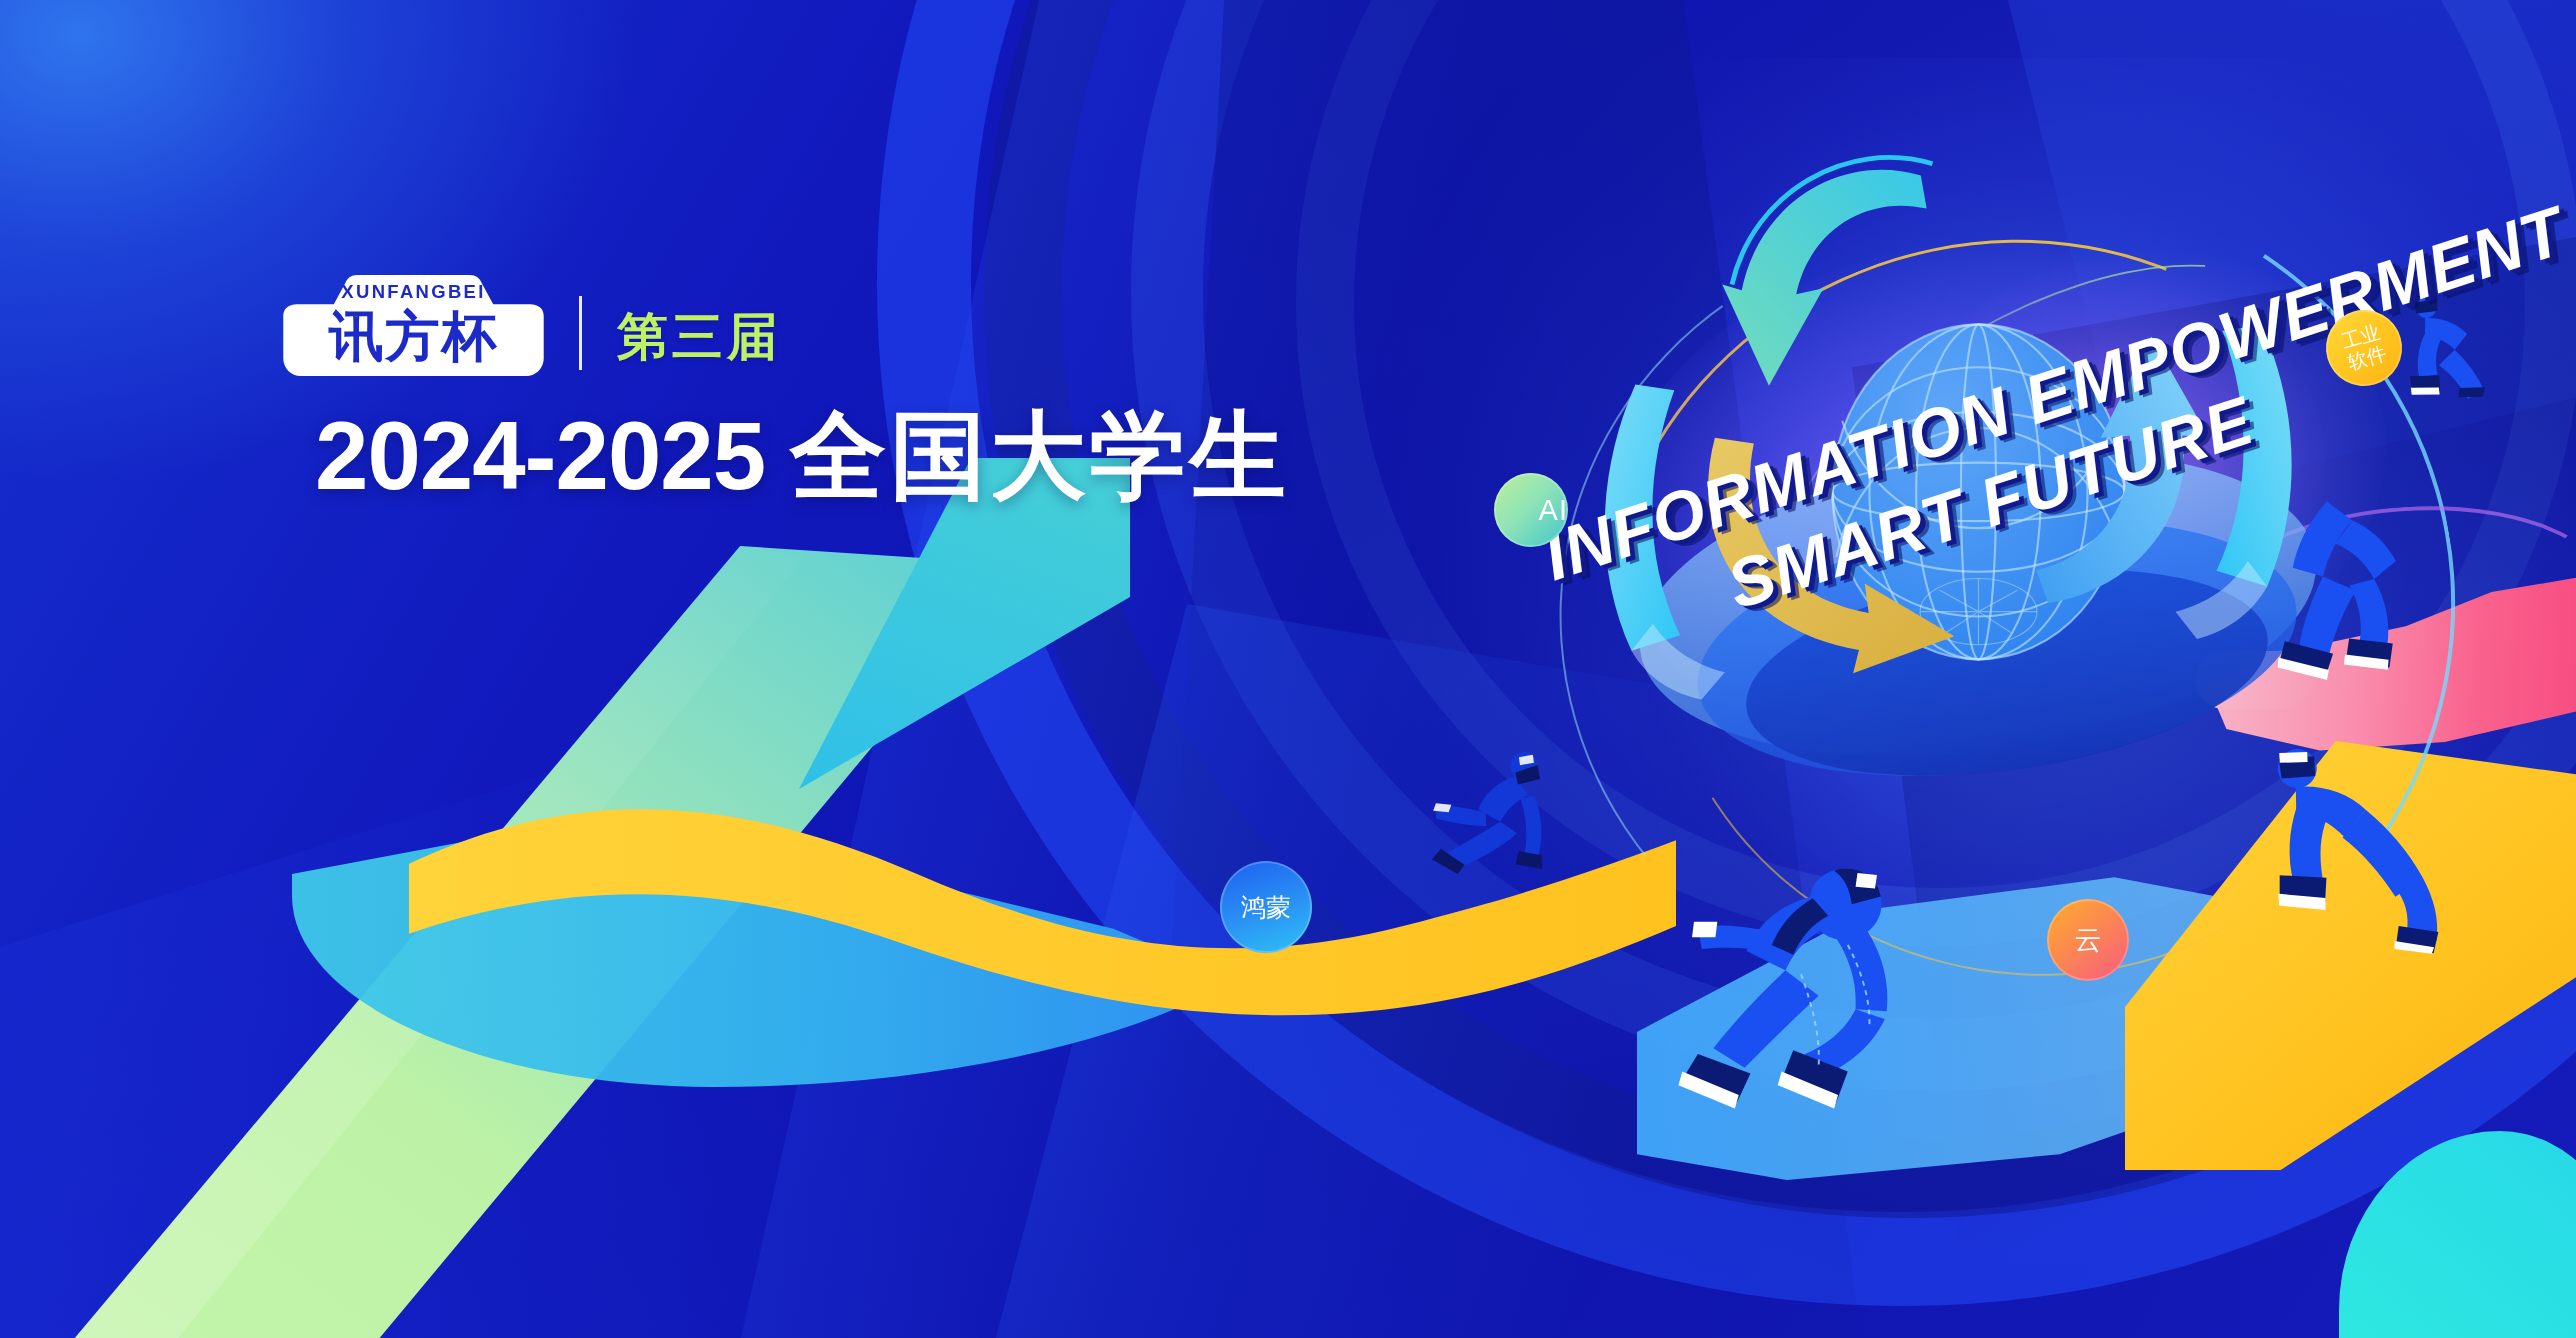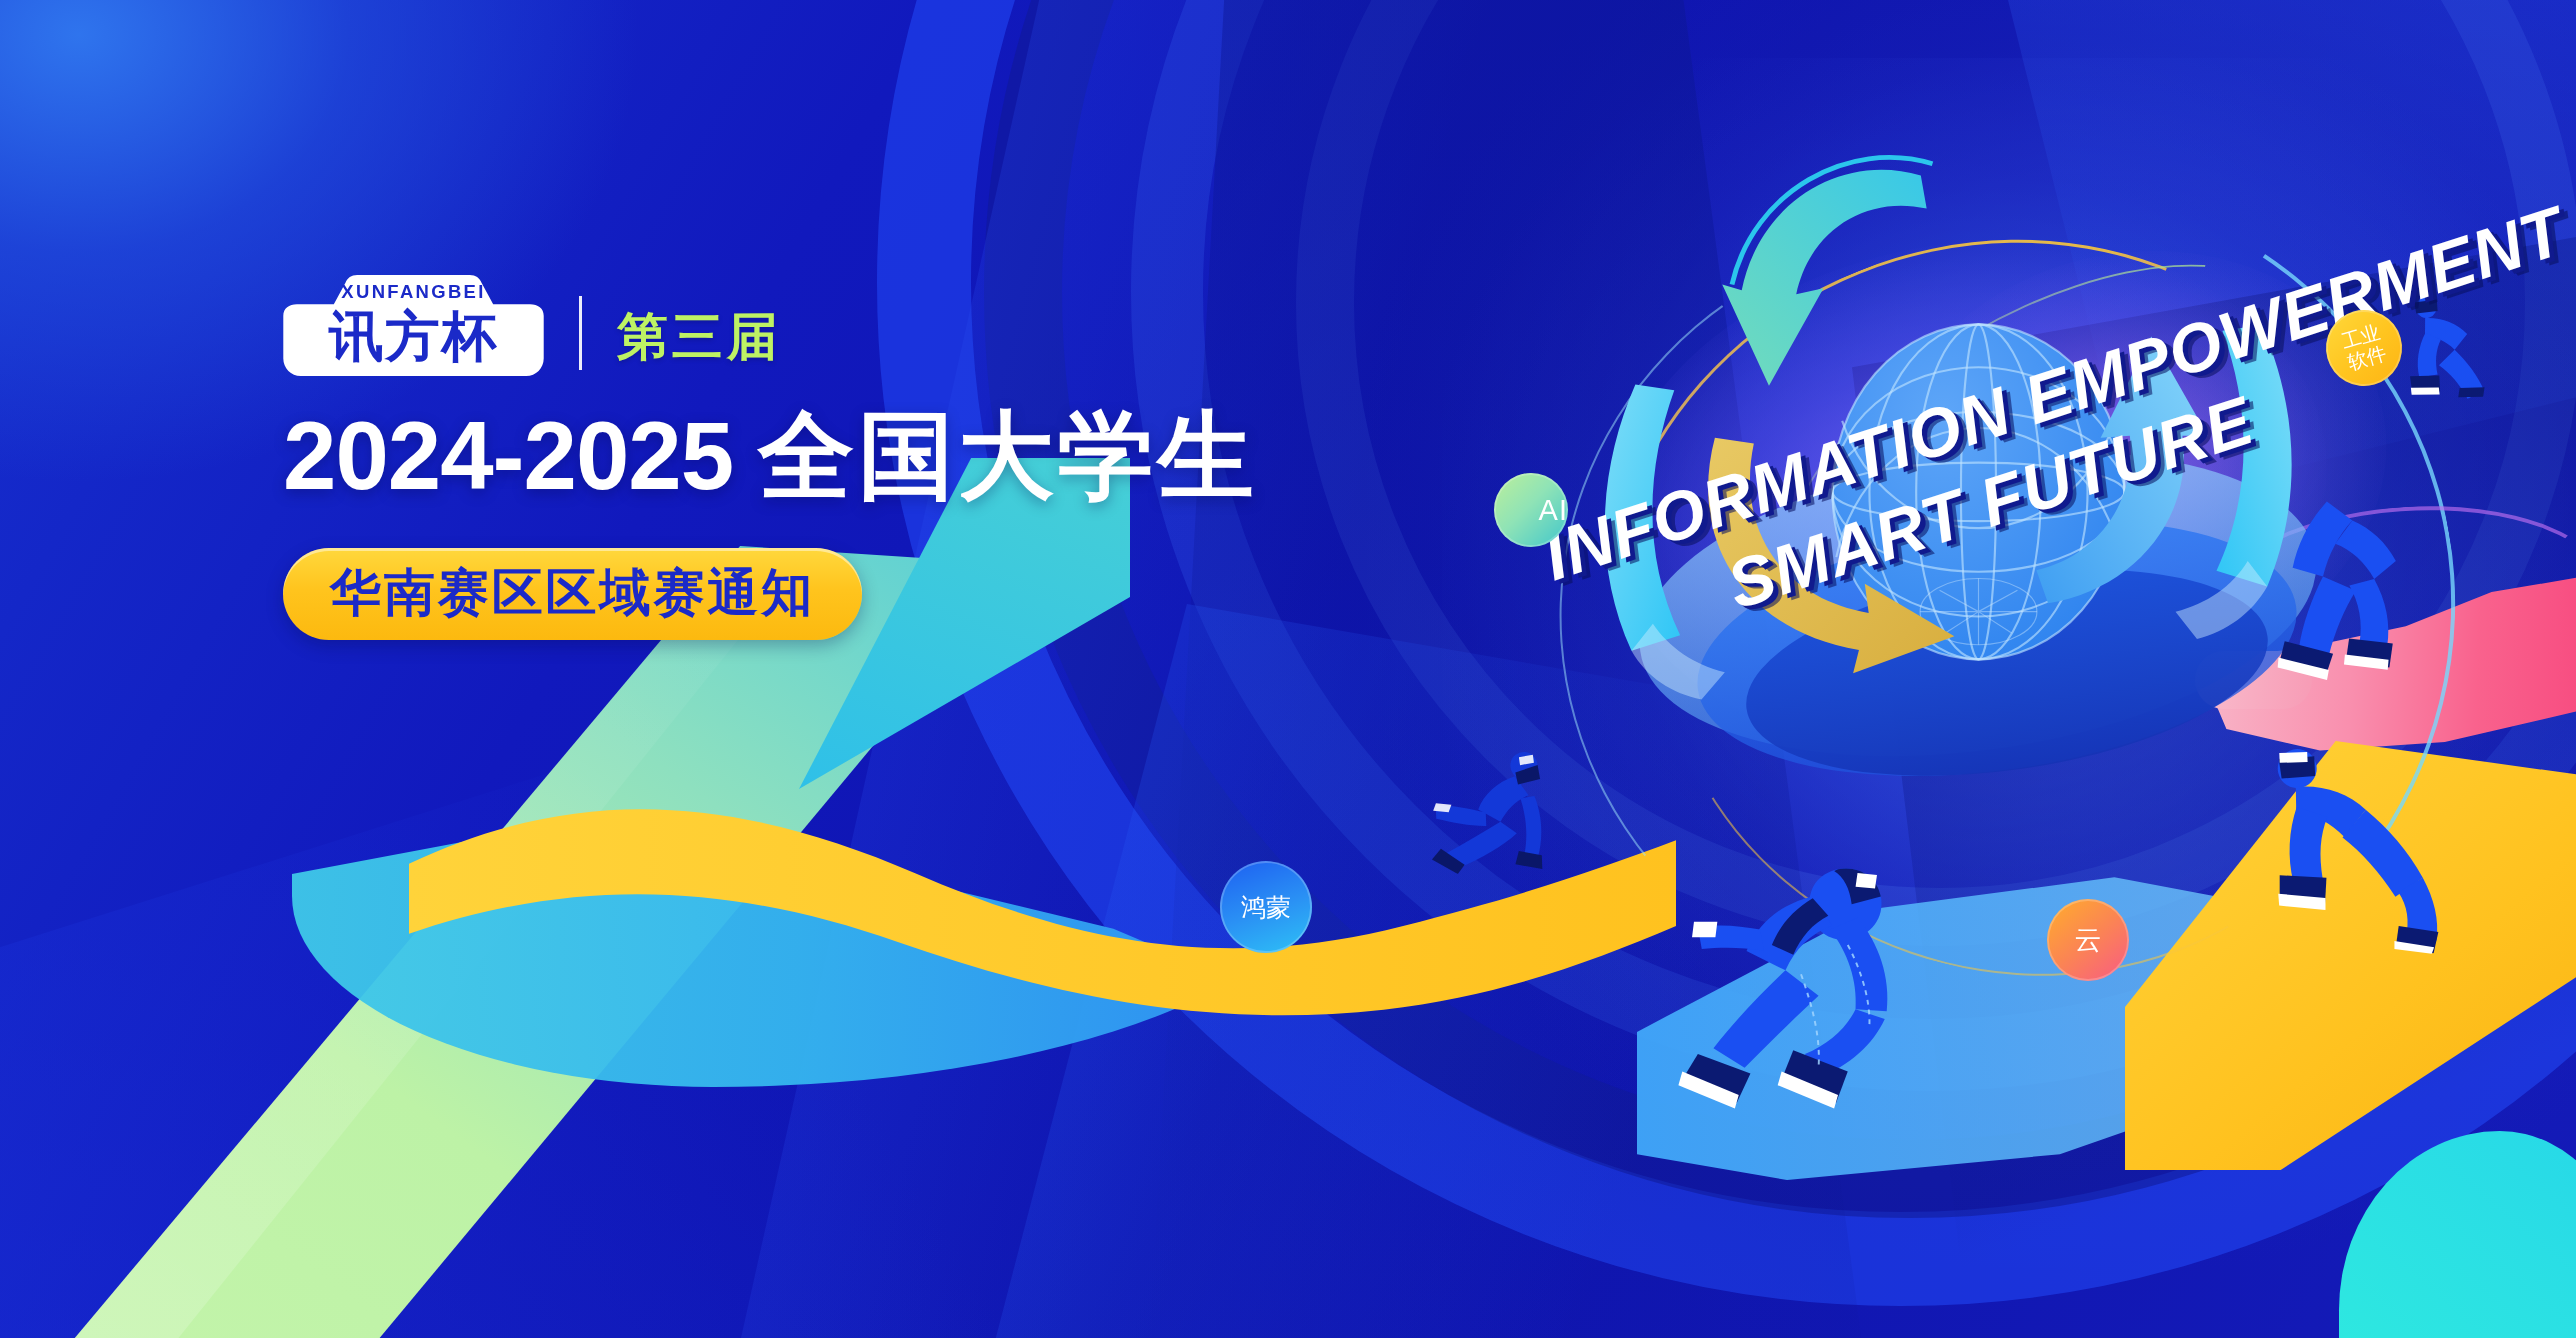--- a/index.html
+++ b/index.html
@@ -129,21 +129,21 @@
   .content{position:absolute;left:283px;top:261px;width:1267px;}
   .logo-row{display:flex;align-items:flex-end;height:117px;}
   .logo-badge{position:relative;width:261px;height:103px;}
   .logo-badge svg{display:block;}
   .logo-divider{width:2.9px;height:74px;background:#ffffff;opacity:.92;
     margin:0 35px 7.8px 35px;}
   .logo-edition{color:#bef264;font-size:51px;font-weight:700;letter-spacing:3.9px;
     padding-bottom:5.8px;text-shadow:0 1.9px 5.8px rgba(0,0,0,.18);}
   .title-block{margin-top:25px;}
   .title-line{color:#ffffff;font-weight:800;font-size:96px;line-height:1.10;
-    letter-spacing:1px;white-space:nowrap;text-shadow:0 3.9px 13.6px rgba(6,10,72,.34);}
+    letter-spacing:1px;white-space:nowrap;text-shadow:0 3.9px 13.6px rgba(6,10,72,.34);margin-left:32px;}
   .title-line .year{letter-spacing:-1px;margin-right:25px;}
   .title-line .cn{letter-spacing:3.9px;}
   .title-line-2{margin-top:3.9px;letter-spacing:3.9px;}
   .pill{margin-top:39px;display:inline-flex;align-items:center;justify-content:center;
     padding:0 47px;height:92px;border-radius:46px;
     background:linear-gradient(180deg,#ffd83d 0%,#ffc41d 46%,#fcb90f 100%);
     box-shadow:0 5.8px 17.5px rgba(8,12,80,.30), inset 0 2.9px 0 rgba(255,255,255,.45);}
   .pill span{color:#1b2ac8;font-size:51px;font-weight:800;letter-spacing:2.9px;}
 
   
@@ -478,20 +478,17 @@
       <div class="logo-divider"></div>
       <div class="logo-edition">第三届</div>
     </div>
 
     <div class="title-block">
       <div class="title-line">
         <span class="year">2024-2025</span><span class="cn">全国大学生</span>
       </div>
     </div>
 
-    <div class="pill">
-      <span>华南赛区区域赛通知</span>
-    </div>
 
   </div>
 
 </div>
 
 
 </body></html>

